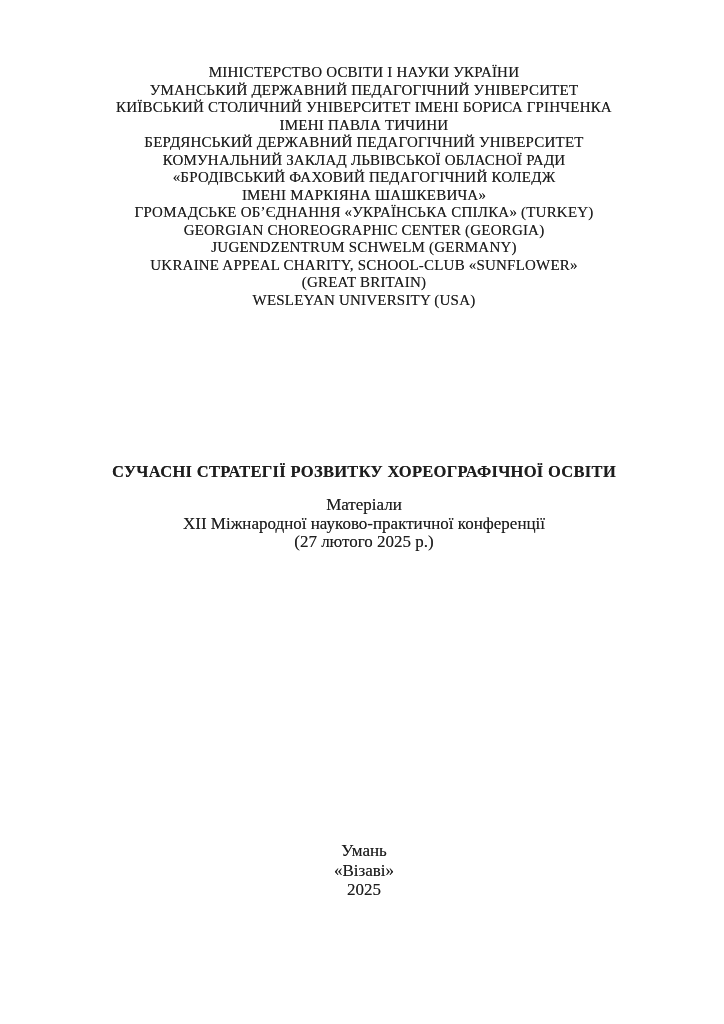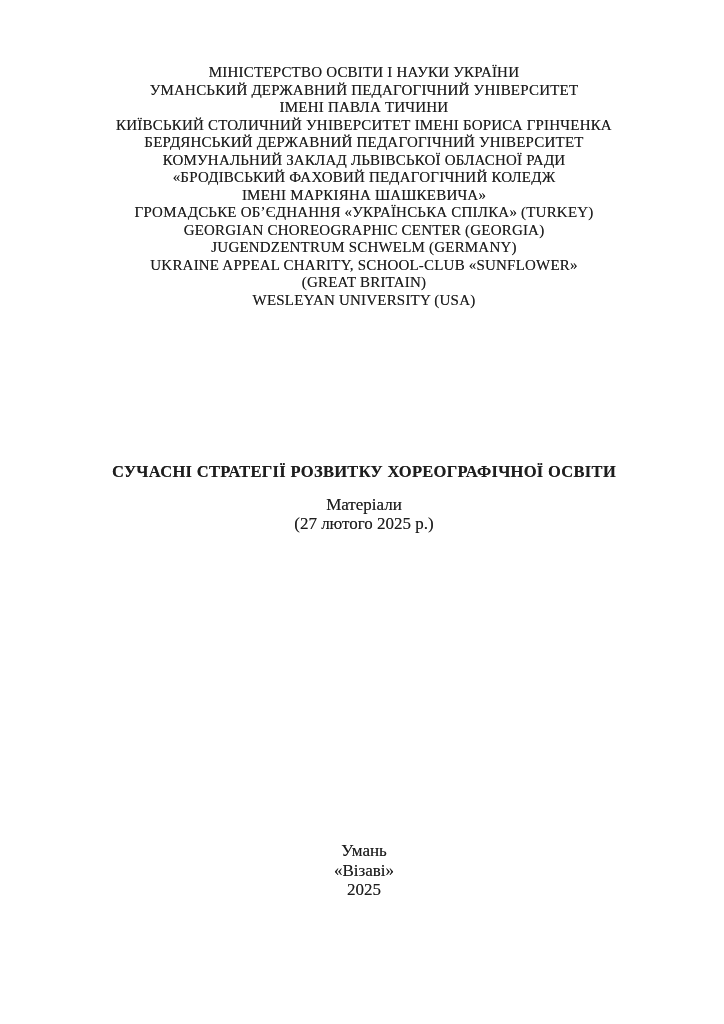--- a/index.html
+++ b/index.html
@@ -56,38 +56,39 @@
   }
 </style>
 </head>
 <body>
 
 <div class="page">
 
   <div class="center-col org-block">
     <div class="org-line">МІНІСТЕРСТВО ОСВІТИ І НАУКИ УКРАЇНИ</div>
     <div class="org-line">УМАНСЬКИЙ ДЕРЖАВНИЙ ПЕДАГОГІЧНИЙ УНІВЕРСИТЕТ</div>
+    <div class="org-line">КИЇВСЬКИЙ СТОЛИЧНИЙ УНІВЕРСИТЕТ ІМЕНІ БОРИСА ГРІНЧЕНКА</div>
     <div class="org-line">ІМЕНІ ПАВЛА ТИЧИНИ</div>
-    <div class="org-line">КИЇВСЬКИЙ СТОЛИЧНИЙ УНІВЕРСИТЕТ ІМЕНІ БОРИСА ГРІНЧЕНКА</div>
     <div class="org-line">БЕРДЯНСЬКИЙ ДЕРЖАВНИЙ ПЕДАГОГІЧНИЙ УНІВЕРСИТЕТ</div>
     <div class="org-line">КОМУНАЛЬНИЙ ЗАКЛАД ЛЬВІВСЬКОЇ ОБЛАСНОЇ РАДИ</div>
     <div class="org-line">«БРОДІВСЬКИЙ ФАХОВИЙ ПЕДАГОГІЧНИЙ КОЛЕДЖ</div>
     <div class="org-line">ІМЕНІ МАРКІЯНА ШАШКЕВИЧА»</div>
     <div class="org-line">ГРОМАДСЬКЕ ОБ’ЄДНАННЯ «УКРАЇНСЬКА СПІЛКА» (TURKEY)</div>
     <div class="org-line">GEORGIAN CHOREOGRAPHIC CENTER (GEORGIA)</div>
     <div class="org-line">JUGENDZENTRUM SCHWELM (GERMANY)</div>
     <div class="org-line">UKRAINE APPEAL CHARITY, SCHOOL-CLUB «SUNFLOWER»</div>
     <div class="org-line">(GREAT BRITAIN)</div>
     <div class="org-line">WESLEYAN UNIVERSITY (USA)</div>
   </div>
 
   <div class="center-col title-block">СУЧАСНІ СТРАТЕГІЇ РОЗВИТКУ ХОРЕОГРАФІЧНОЇ ОСВІТИ</div>
 
   <div class="center-col subtitle-block">
     <div>Матеріали</div>
+    <div>XII Міжнародної науково-практичної конференції</div>
     <div>(27 лютого 2025 р.)</div>
   </div>
 
   <div class="center-col imprint-block">
     <div>Умань</div>
     <div>«Візаві»</div>
     <div>2025</div>
   </div>
 
 </div>

